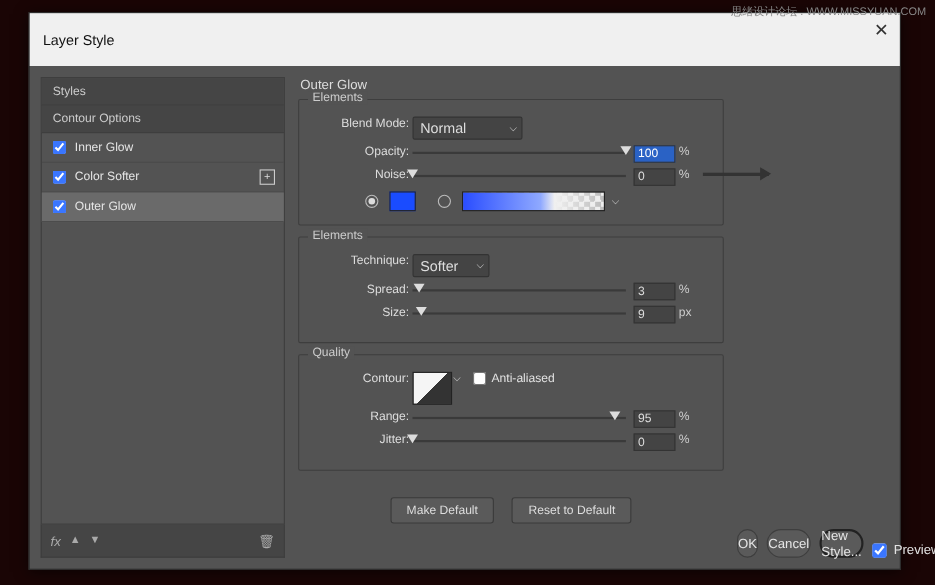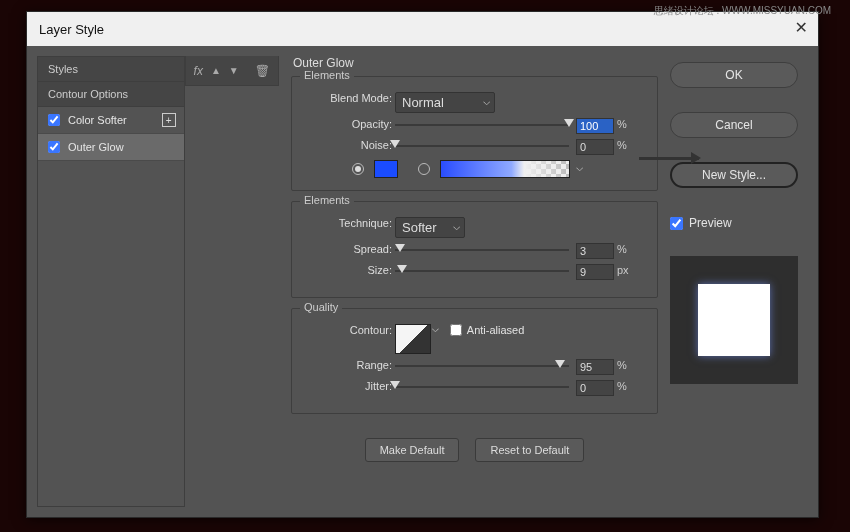--- a/index.html
+++ b/index.html
@@ -1,22 +1,22 @@
 <!DOCTYPE html>
 <html><head>
 <meta charset="utf-8">
 <style>
 * { box-sizing: border-box; margin: 0; padding: 0; font-family: "Segoe UI", Tahoma, sans-serif; }
 body { background: #1a0505; width: 850px; height: 532px; position: relative; overflow: hidden; }
-.watermark { position: absolute; top: 4px; right: 19px; color: #888; font-size: 10px; z-index: 1; }
+.watermark { position: absolute; top: 4px; right: 8px; color: #888; font-size: 10px; z-index: 1; }
 .dialog { position: absolute; left: 26px; top: 11px; width: 793px; height: 507px; background: #535353; border: 1px solid #2a2a2a; box-shadow: 0 2px 12px rgba(0,0,0,0.6); display: flex; flex-direction: column; }
-.title-bar { height: 34px; background: #f0f0f0; display: flex; align-items: center; padding-left: 12px; color: #111; font-size: 13px; position: relative; }
+.title-bar { height: 48px; background: #f0f0f0; display: flex; align-items: center; padding-left: 12px; color: #111; font-size: 13px; position: relative; }
 .close-btn { position: absolute; right: 10px; top: 6px; font-size: 16px; color: #333; cursor: pointer; }
 .body { flex: 1; display: flex; padding: 10px; gap: 12px; }
-.left-panel { width: 242px; display: flex; flex-direction: row; }
+.left-panel { width: 222px; display: flex; flex-direction: column; }
 .style-list { flex: 1; background: #535353; border: 1px solid #3e3e3e; display: flex; flex-direction: column; }
 .list-head { background: #454545; color: #ccc; font-size: 11px; padding: 6px 10px; border-bottom: 1px solid #3e3e3e; }
 .list-item { color: #e5e5e5; font-size: 11px; padding: 7px 10px; display: flex; align-items: center; border-bottom: 1px solid #4a4a4a; cursor: pointer; position: relative; }
 .list-item input[type=checkbox] { margin-right: 8px; accent-color: #3a76ff; width: 12px; height: 12px; }
 .list-item.active { background: #6a6a6a; }
 .plus-icon { position: absolute; right: 8px; width: 14px; height: 14px; border: 1px solid #ccc; display: flex; align-items: center; justify-content: center; font-size: 10px; color: #ddd; }
 .left-footer { height: 30px; background: #454545; border: 1px solid #3e3e3e; border-top: none; display: flex; align-items: center; padding: 0 8px; gap: 8px; color: #aaa; }
 .left-footer .fx { font-style: italic; font-size: 12px; cursor: pointer; }
 .left-footer .arrow { font-size: 10px; cursor: pointer; }
 .left-footer .spacer { flex: 1; }
@@ -39,21 +39,21 @@
 .radio { width: 12px; height: 12px; border-radius: 50%; border: 1px solid #bbb; display: inline-block; position: relative; }
 .radio.checked::after { content: ""; position: absolute; inset: 2px; background: #ddd; border-radius: 50%; }
 .swatch { width: 24px; height: 18px; background: #1a4cff; border: 1px solid #222; }
 .grad { width: 130px; height: 18px; border: 1px solid #222; background: linear-gradient(to right, #2a4dff 0%, #8fa9ff 55%, #f0f0f0 65%, rgba(255,255,255,0) 100%), repeating-conic-gradient(#bbb 0 25%, #eee 0 50%) 0/10px 10px; position: relative; }
 .grad::after { content: "⌵"; position: absolute; right: -14px; top: 2px; font-size: 9px; color: #ccc; }
 .contour { width: 36px; height: 30px; background: linear-gradient(135deg, #f5f5f5 50%, #333 50%); border: 1px solid #222; }
 .antialias { display: flex; align-items: center; gap: 5px; }
 .antialias input { width: 12px; height: 12px; }
 .btn-row { display: flex; gap: 16px; justify-content: center; margin-top: 24px; }
 .btn-small { background: #5a5a5a; border: 1px solid #3a3a3a; color: #ddd; font-size: 11px; padding: 5px 14px; border-radius: 3px; cursor: pointer; }
-.right-panel { width: 138px; display: flex; flex-direction: column; align-items: flex-start; gap: 24px; padding-top: 6px; }
+.right-panel { width: 138px; display: flex; align-items: flex-end; gap: 8px; padding-top: 6px; }
 .big-btn { width: 128px; height: 26px; background: #5a5a5a; border: 1px solid #3e3e3e; border-radius: 13px; color: #e5e5e5; font-size: 12px; display: flex; align-items: center; justify-content: center; cursor: pointer; }
 .big-btn.highlight { border: 2px solid #222; }
 .preview-row { display: flex; align-items: center; gap: 6px; color: #e2e2e2; font-size: 12px; margin-top: 4px; }
 .preview-row input { width: 13px; height: 13px; accent-color: #3a76ff; }
 .preview-box { width: 128px; height: 128px; background: #2e2e2e; display: flex; align-items: center; justify-content: center; margin-top: 2px; }
 .preview-inner { width: 72px; height: 72px; background: #fff; box-shadow: 0 0 8px rgba(120,150,255,0.6); }
 .arrow-annot { position: absolute; left: 612px; top: 145px; width: 60px; height: 3px; background: #333; }
 .arrow-annot::after { content: ""; position: absolute; right: -2px; top: -5px; border-left: 10px solid #333; border-top: 6px solid transparent; border-bottom: 6px solid transparent; }
 </style>
 </head>
@@ -68,20 +68,24 @@
   </div>
   <div class="body">
 
     <div class="left-panel">
       <div class="style-list">
         <div class="list-head">Styles</div>
         <div class="list-head">Contour Options</div>
 
         <div class="list-item">
           <input type="checkbox" checked="" style="">
+          <span>Inner Glow</span>
+        </div>
+        <div class="list-item">
+          <input type="checkbox" checked="" style="">
           <span>Color Softer</span>
           <span class="plus-icon">+</span>
         </div>
         <div class="list-item active">
           <input type="checkbox" checked="" style="">
           <span>Outer Glow</span>
         </div>
       </div>
       <div class="left-footer">
         <span class="fx">fx</span>

